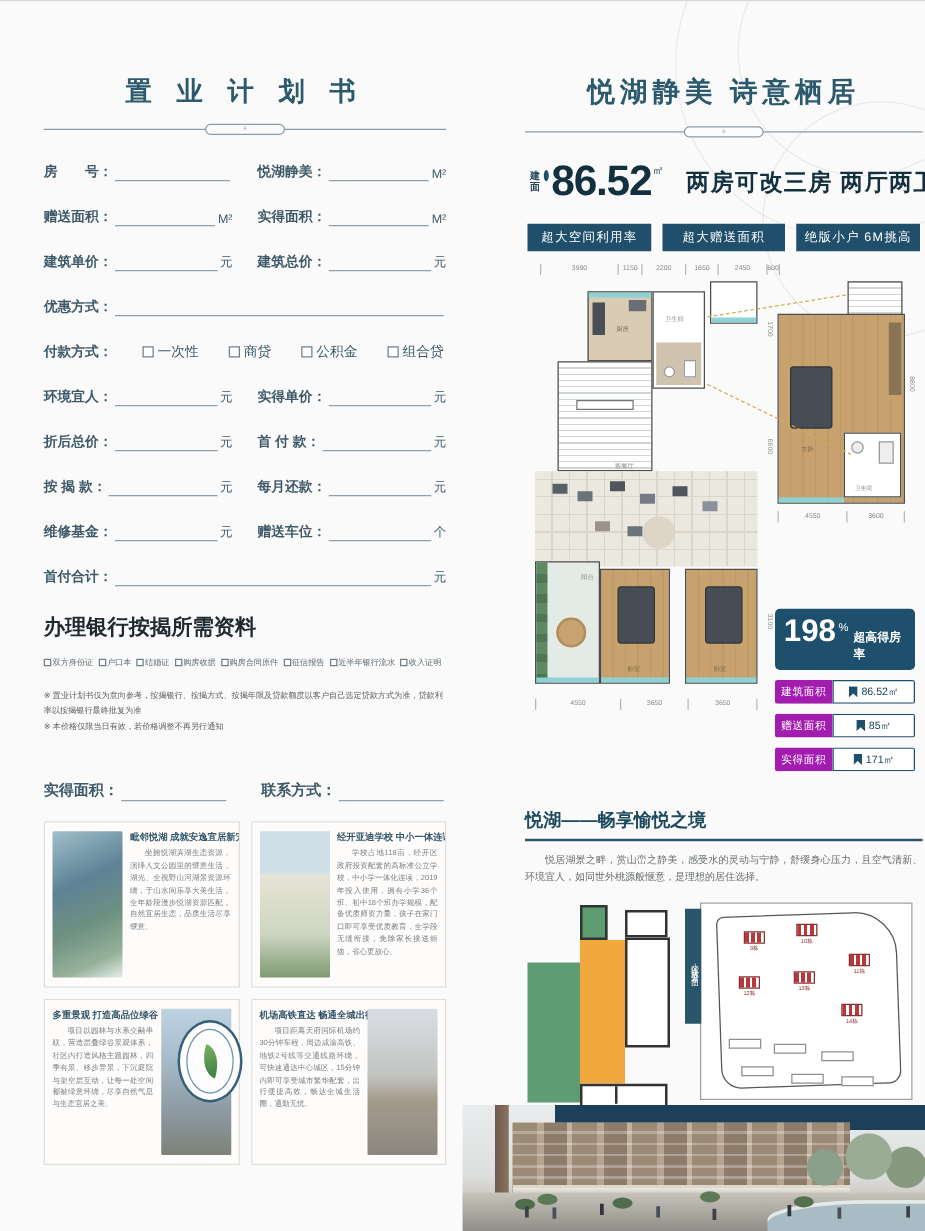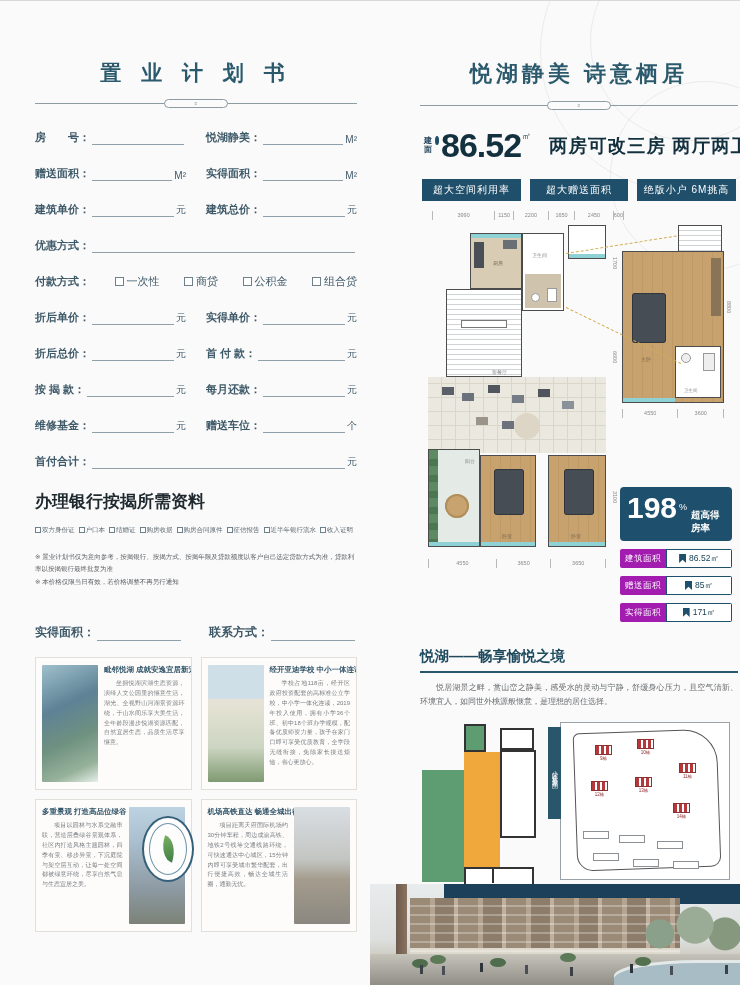--- a/index.html
+++ b/index.html
@@ -12,21 +12,21 @@
   .doc-title{text-align:center;font-size:21px;font-weight:bold;color:#2c5a6d;letter-spacing:7px;}
   .rule{position:relative;border-top:1px solid #8d9ba3;margin-top:16px;}
   .cap{position:absolute;left:50%;top:-5px;transform:translateX(-50%);width:64px;height:9px;border:1px solid #8d9ba3;border-radius:6px;background:#fcfbfb;}
   .cap i{position:absolute;left:50%;top:1px;transform:translateX(-50%);font-style:normal;font-size:5px;color:#8d9ba3;line-height:1;}
   .form-grid{display:grid;grid-template-columns:1fr 1fr;column-gap:20px;margin-top:26px;}
   .form-row{display:flex;align-items:flex-end;font-size:11px;color:#3e5a69;margin-bottom:21px;}
   .fl{white-space:nowrap;font-weight:bold;}
   .fill{flex:1;border-bottom:1px solid #8fa0aa;height:13px;margin:0 2px;}
   .unit{white-space:nowrap;font-size:10px;}
   .wide-row{display:flex;align-items:flex-end;font-size:11px;color:#3e5a69;margin-bottom:21px;}
-  .pay-row{display:flex;align-items:center;font-size:11px;color:#3e5a69;margin-bottom:21px;gap:8px;justify-content:space-between;}
+  .pay-row{display:flex;align-items:center;font-size:11px;color:#3e5a69;margin-bottom:21px;gap:24px;}
   .cb{width:9px;height:9px;border:1px solid #6e808a;display:inline-block;margin-right:3px;vertical-align:-1px;background:#fff;}
   .mort-title{font-size:17px;font-weight:bold;color:#1f2a30;margin-top:14px;}
   .cb-row{display:flex;gap:4px;font-size:6.5px;color:#5f6c74;margin-top:13px;white-space:nowrap;}
   .cb-row .cb{width:6px;height:6px;margin-right:1px;}
   .notes{margin-top:16px;font-size:6.5px;color:#5a5f63;line-height:1.9;}
   .consult-row{display:flex;align-items:flex-end;font-size:12px;color:#3e5a69;margin-top:36px;}
   .cards{display:grid;grid-template-columns:1fr 1fr;gap:9px;margin-top:16px;}
   .card{border:1px solid #e2dfdb;background:#fdfcfb;padding:7px 6px;height:133px;display:flex;gap:6px;overflow:hidden;}
   .card-photo{flex:0 0 56px;height:100%;border-radius:1px;}
   .card-text{flex:1;min-width:0;}
@@ -61,21 +61,21 @@
   .wood{background:repeating-linear-gradient(90deg,#c8a26e 0 9px,#bf9a64 9px 10px);}
   .tile{background-color:#ebe8e0;background-image:repeating-linear-gradient(0deg,transparent 0 13px,#dad6ca 13px 14px),repeating-linear-gradient(90deg,transparent 0 13px,#dad6ca 13px 14px);}
   .stairs{background:repeating-linear-gradient(180deg,#ffffff 0 4px,#cfd4d7 4px 5px);}
   .bed{position:absolute;background:#474d55;border-radius:2px;box-shadow:0 0 0 1px #30353c;}
   .vdim{position:absolute;font-size:5.5px;color:#8a8a8a;transform:rotate(90deg);transform-origin:left top;white-space:nowrap;}
   .dash{position:absolute;border-top:1px dashed #cfae52;transform-origin:left center;}
   .room-label{position:absolute;font-size:5px;color:#7c6a4c;white-space:nowrap;}
   
   #stats{position:absolute;left:200px;top:276px;width:112px;}
   .rate-box{background:#1e4f6c;border-radius:4px;color:#fff;padding:7px 7px 6px;display:flex;align-items:baseline;gap:2px;}
-  .rate-num{font-size:30px;font-weight:bold;line-height:.9;}
+  .rate-num{font-size:25px;font-weight:bold;line-height:.9;}
   .rate-pct{font-size:9px;position:relative;top:-8px;}
   .rate-label{font-size:9.5px;font-weight:bold;margin-left:2px;}
   .stat-bar{display:flex;height:19px;margin-top:8px;font-size:8.5px;border-radius:2px;overflow:hidden;}
   .stat-label{background:#a21caf;color:#fff;flex:0 0 46px;display:flex;align-items:center;justify-content:center;letter-spacing:.5px;}
   .stat-value{flex:1;border:1px solid #1e4f6c;background:#fff;color:#123c52;display:flex;align-items:center;justify-content:center;gap:3px;}
   .pennant{width:7px;height:9px;background:#1e4f6c;clip-path:polygon(0 0,100% 0,100% 100%,50% 65%,0 100%);}
   
   .lake-title{font-size:14.5px;font-weight:bold;color:#1e4a5e;border-bottom:2.5px solid #2a566b;padding-bottom:5px;margin-top:14px;}
   .lake-para{font-size:8px;color:#686d70;line-height:1.8;text-align:justify;text-indent:2em;margin-top:8px;}
   .diagrams{display:flex;margin-top:12px;gap:22px;}
@@ -157,21 +157,21 @@
     <div class="pay-row">
       <span class="fl">付款方式：</span>
       <span><span class="cb"></span><span>一次性</span></span>
       <span><span class="cb"></span><span>商贷</span></span>
       <span><span class="cb"></span><span>公积金</span></span>
       <span><span class="cb"></span><span>组合贷</span></span>
     </div>
 
     <div class="form-grid" style="margin-top:4px;">
       <div class="form-row">
-          <span class="fl">折后单价：</span>
+          <span class="fl">环境宜人：</span>
           <span class="fill"></span>
           <span class="unit">元</span>
         </div>
       <div class="form-row">
           <span class="fl">实得单价：</span>
           <span class="fill"></span>
           <span class="unit">元</span>
         </div>
       <div class="form-row">
           <span class="fl">折后总价：</span>

